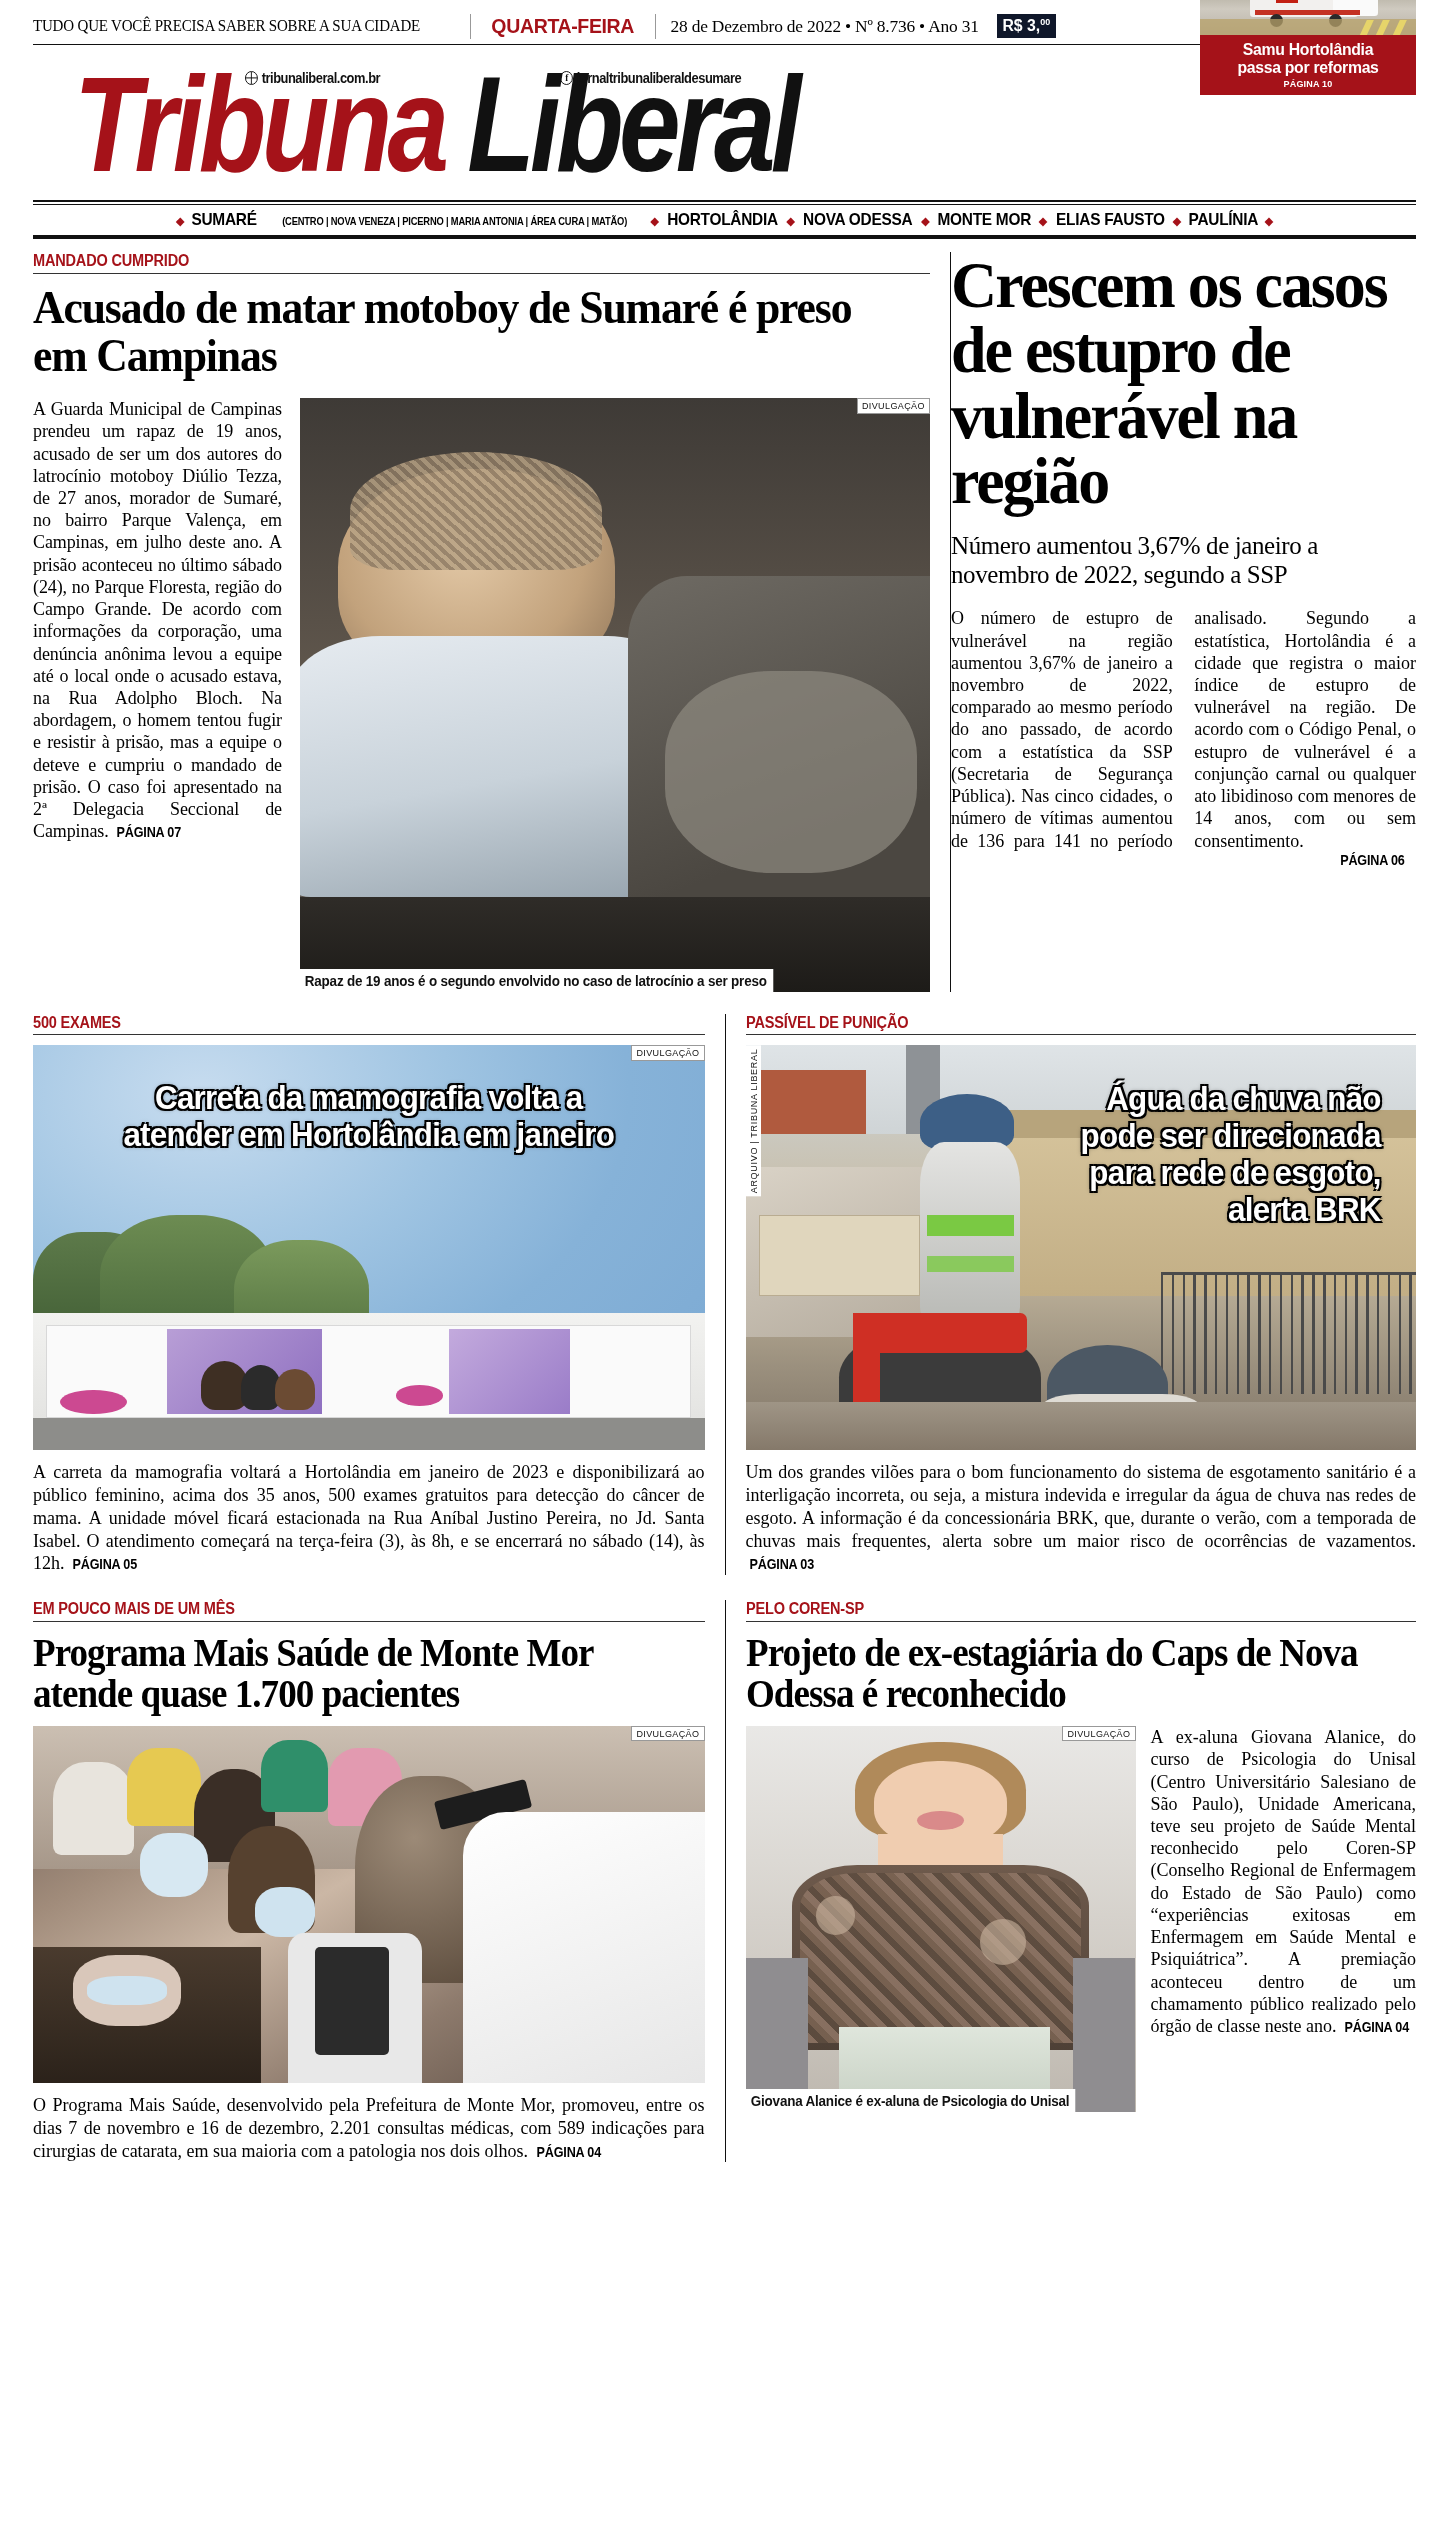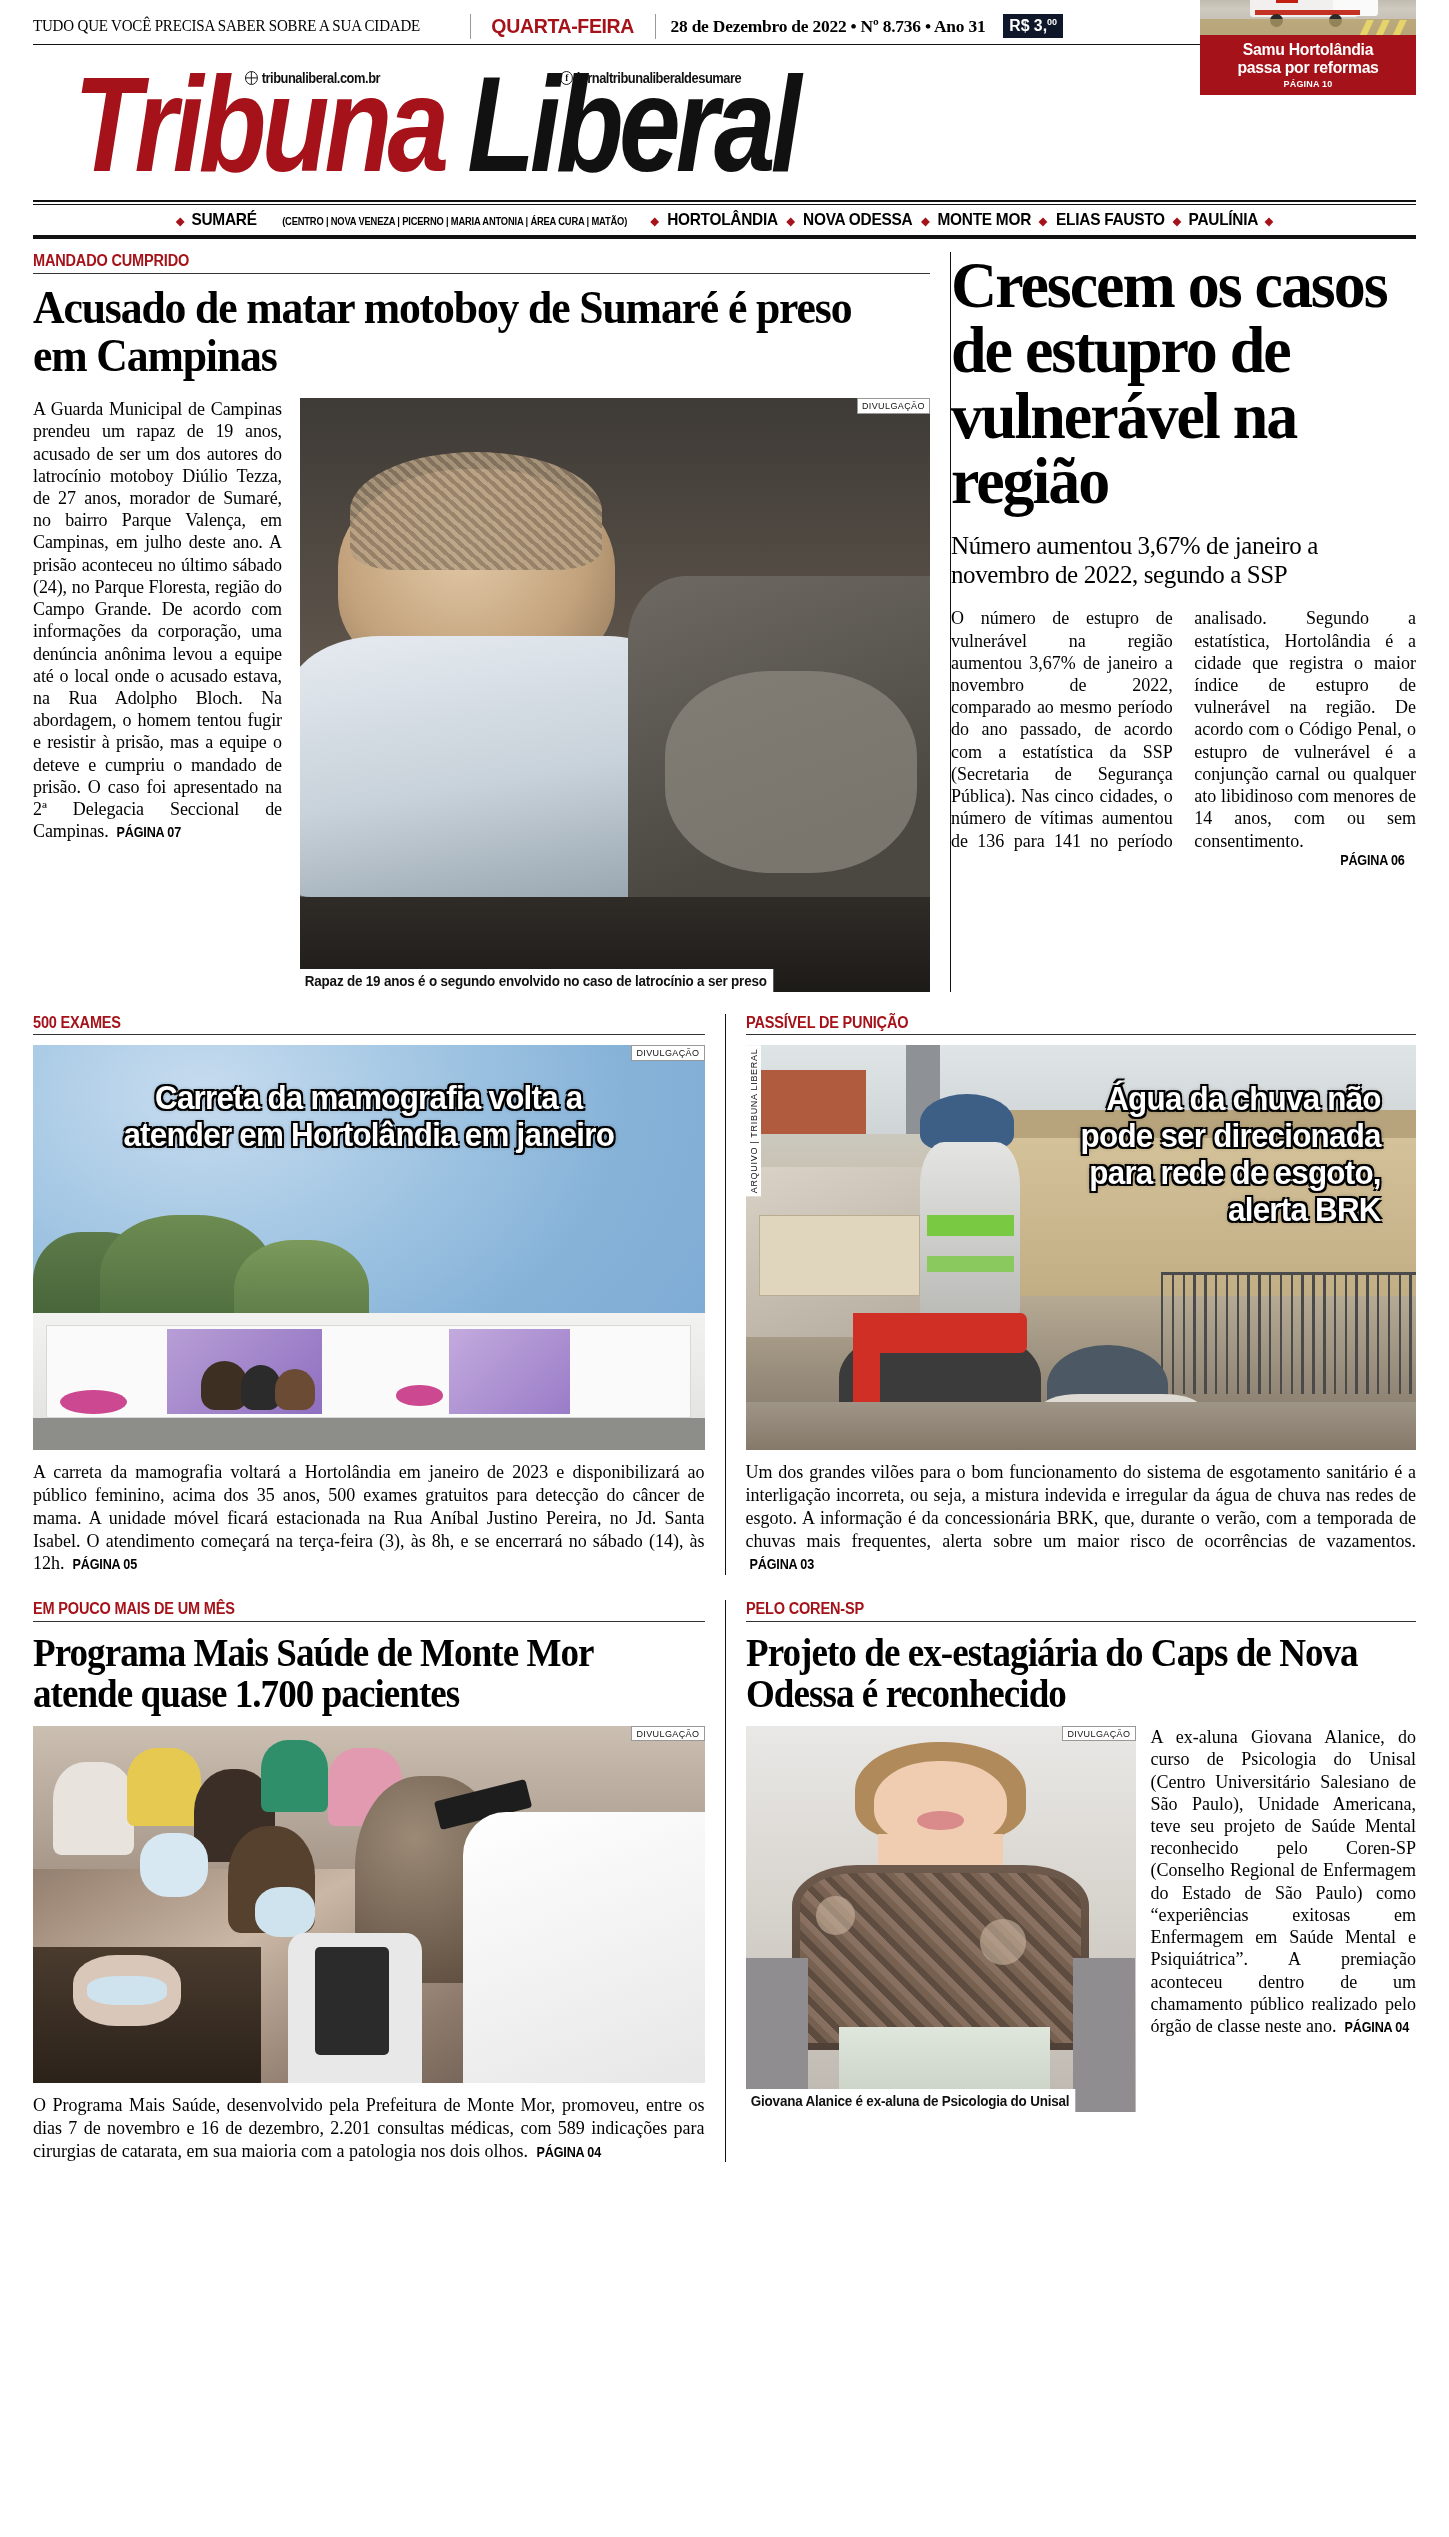--- a/index.html
+++ b/index.html
@@ -78,21 +78,21 @@
     font-family: "Liberation Sans", sans-serif;
     font-weight: bold;
     font-size: 21px;
     letter-spacing: -0.4px;
     transform: scaleX(0.93);
     white-space: nowrap;
   }
   .info-date {
     font-family: "Liberation Serif", serif;
     font-size: 17.4px;
-    font-weight: 700;
+    font-weight: 400;
     white-space: nowrap;
     letter-spacing: -0.2px;
   }
   .price-box {
     background: #0f172a;
     color: #fff;
     font-family: "Liberation Sans", sans-serif;
     font-weight: bold;
     font-size: 15.8px;
     padding: 3.3px 5.8px 4.1px 5.8px;

